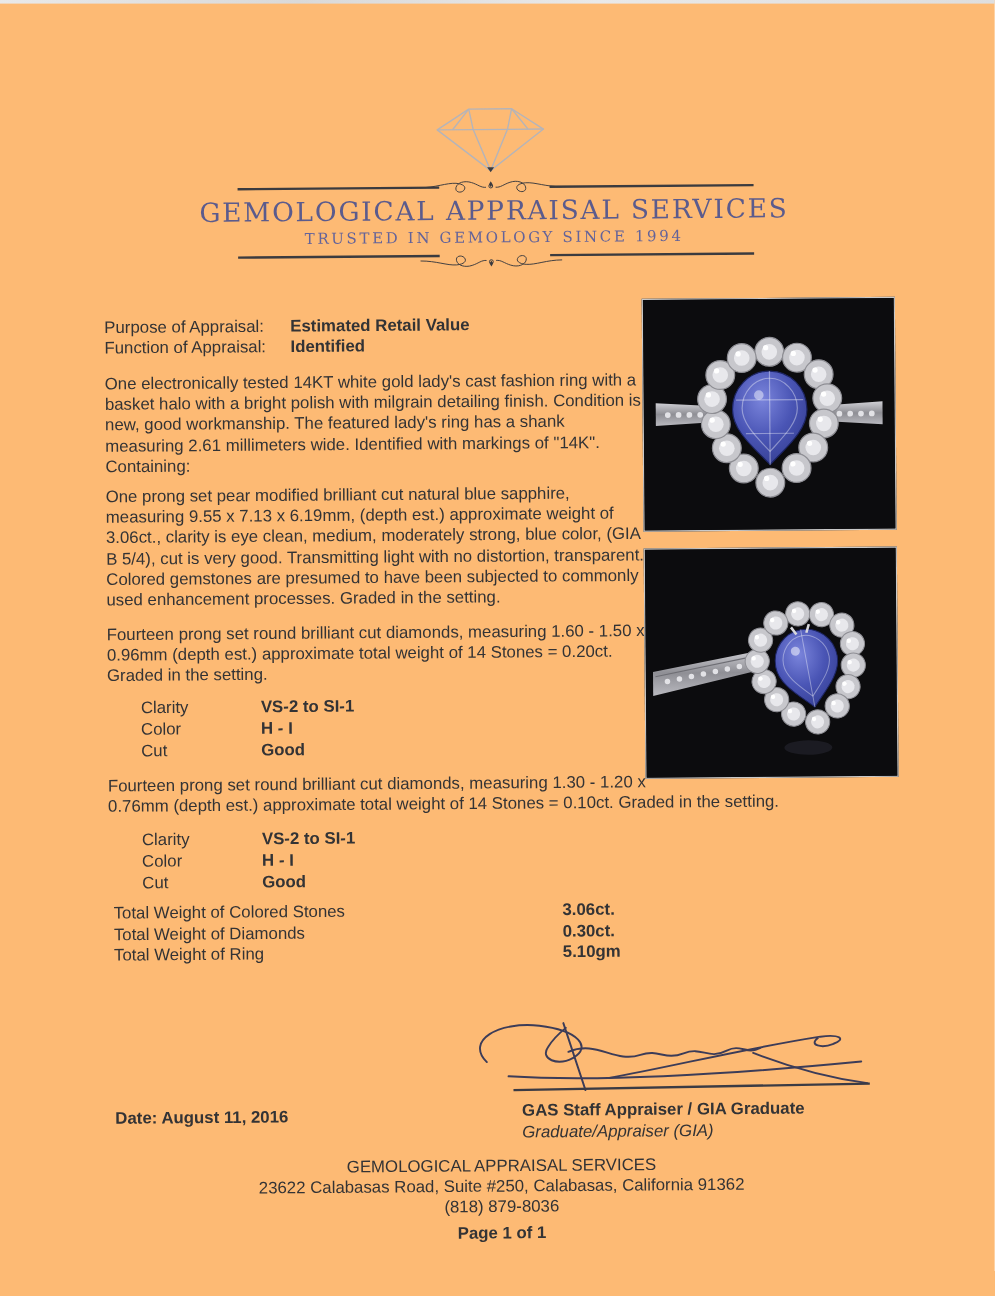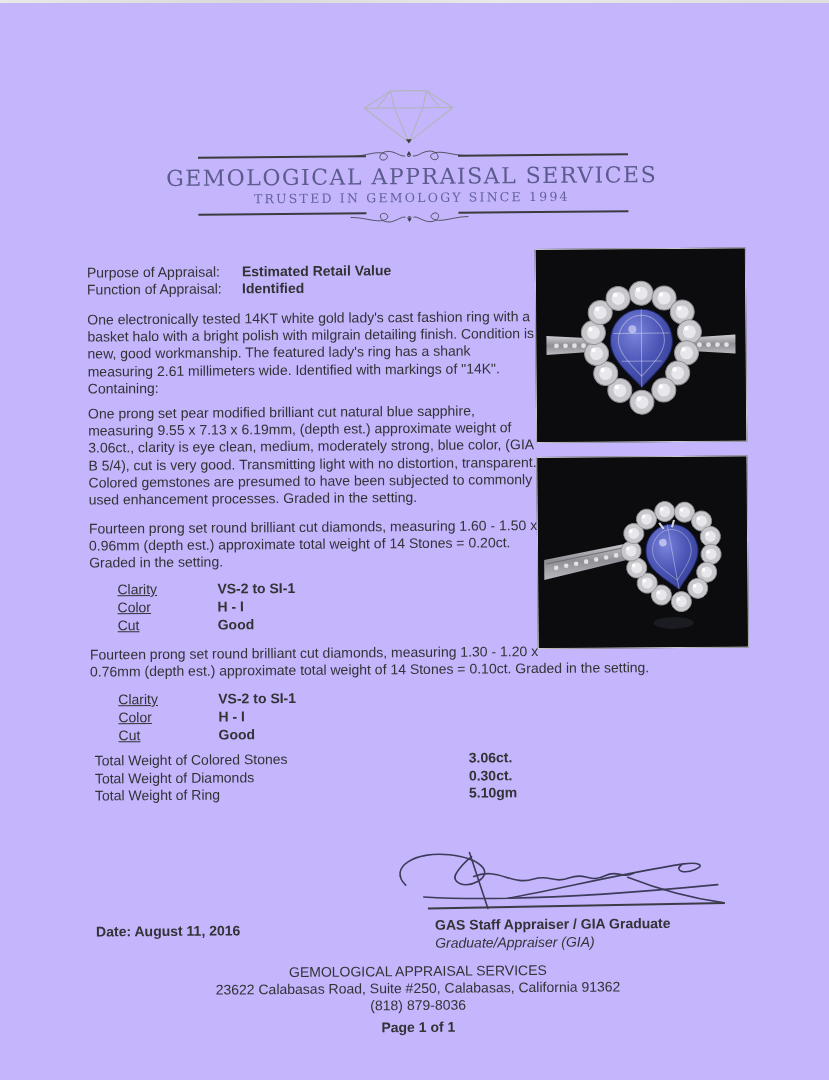--- a/index.html
+++ b/index.html
@@ -1,37 +1,37 @@
 <!DOCTYPE html>
 <html><head>
 <meta charset="utf-8">
 <style>
   html,body{margin:0;padding:0;background:#ffffff;}
   body{width:829px;height:1080px;overflow:hidden;position:relative;
        font-family:"Liberation Sans", sans-serif;color:#2e2e30;}
-  .page{position:absolute;inset:0;background:#c4b5fd;}
+  .page{position:absolute;inset:0;background:#fdba74;}
   .scan-edge-top{position:absolute;top:0;left:0;width:100%;height:3px;
        background:linear-gradient(90deg,#e9e9e9,#d9d9d9 30%,#e9e9e9 60%,#dedede);}
   .tilt{position:absolute;inset:0;transform:rotate(-0.45deg);transform-origin:50% 50%;}
   .abs{position:absolute;}
   .body-text{font-size:14px;line-height:17.2px;color:#333335;}
   .bold{font-weight:bold;}
   .italic{font-style:italic;}
   
   .brand-title{font-family:"DejaVu Serif", serif;color:#5b5b8d;font-size:22px;
        letter-spacing:1.5px;white-space:nowrap;}
   .brand-tagline{font-family:"DejaVu Serif", serif;color:#63639a;font-size:12.5px;
        letter-spacing:2.2px;white-space:nowrap;}
   .rule{position:absolute;height:2px;background:#3b3b3f;}
   
   .kv-row{display:flex;}
   .kv-label{width:155px;}
   
   .grade-row{display:flex;line-height:18px;}
-  .grade-label{width:100px;text-decoration:underline;}
+  .grade-label{width:100px;}
   
   .total-row{display:flex;line-height:17.5px;}
   .total-label{width:374px;}
   
   .photo{position:absolute;left:537px;width:211px;background:#0c0c0e;
        border:1px solid #c9c9c9;box-sizing:border-box;}
   .footer-line{position:absolute;width:100%;text-align:center;font-size:14px;color:#333335;}
 </style>
 </head>
 <body>

